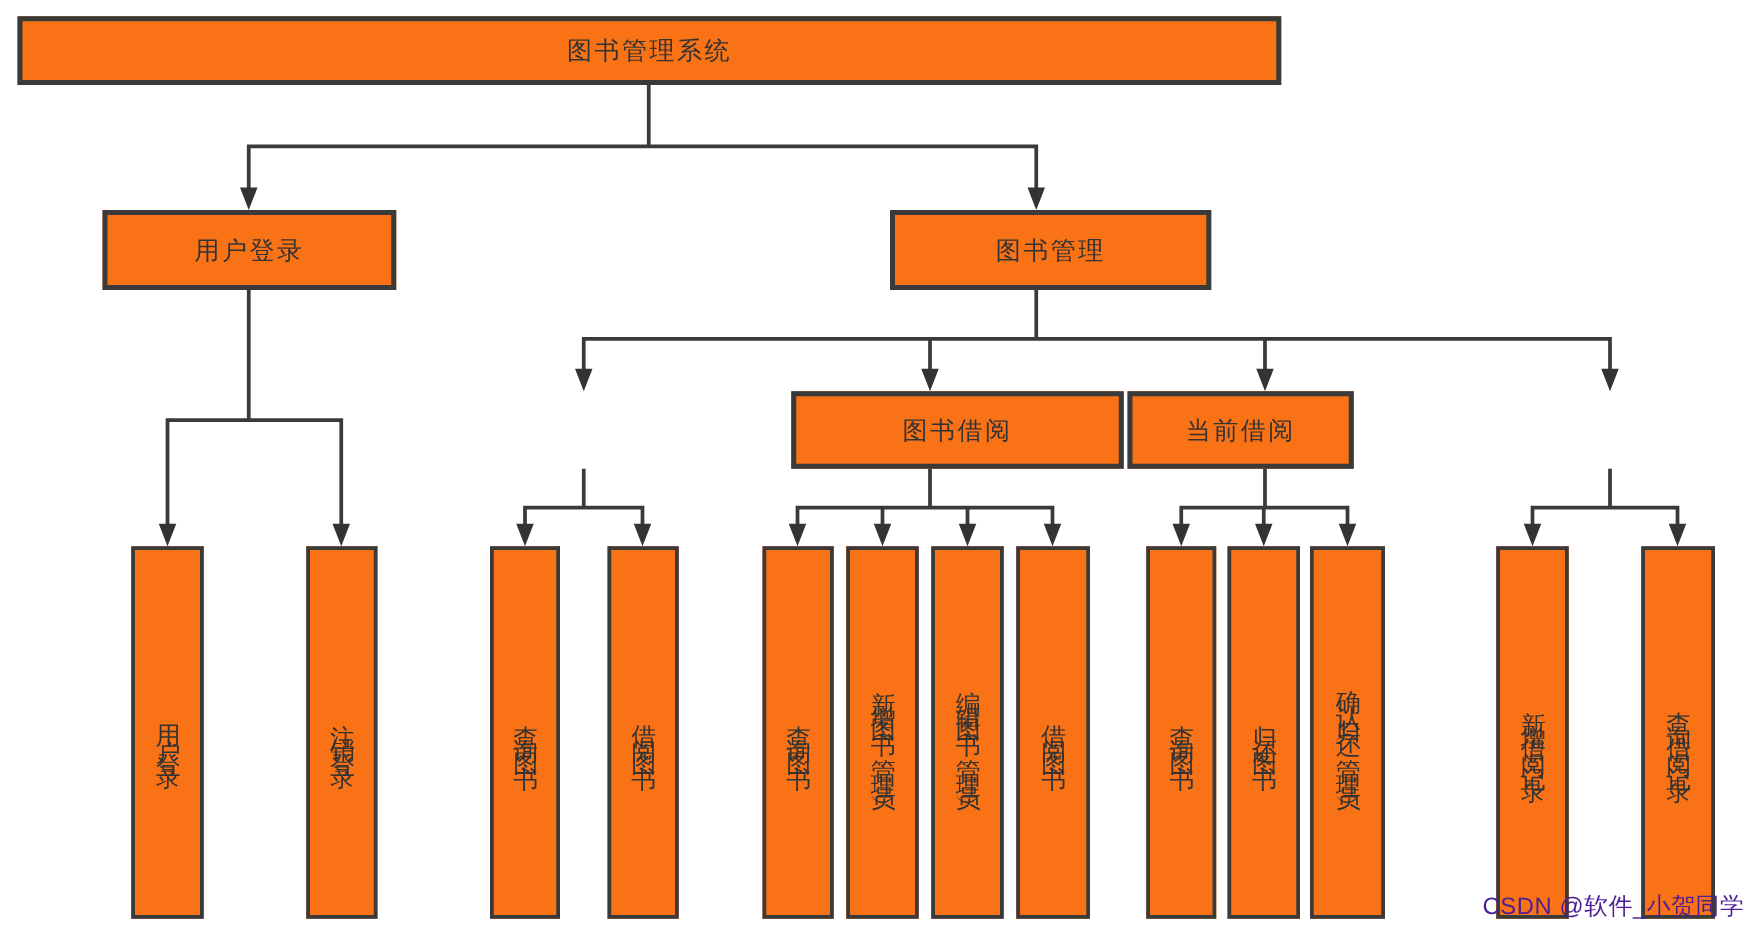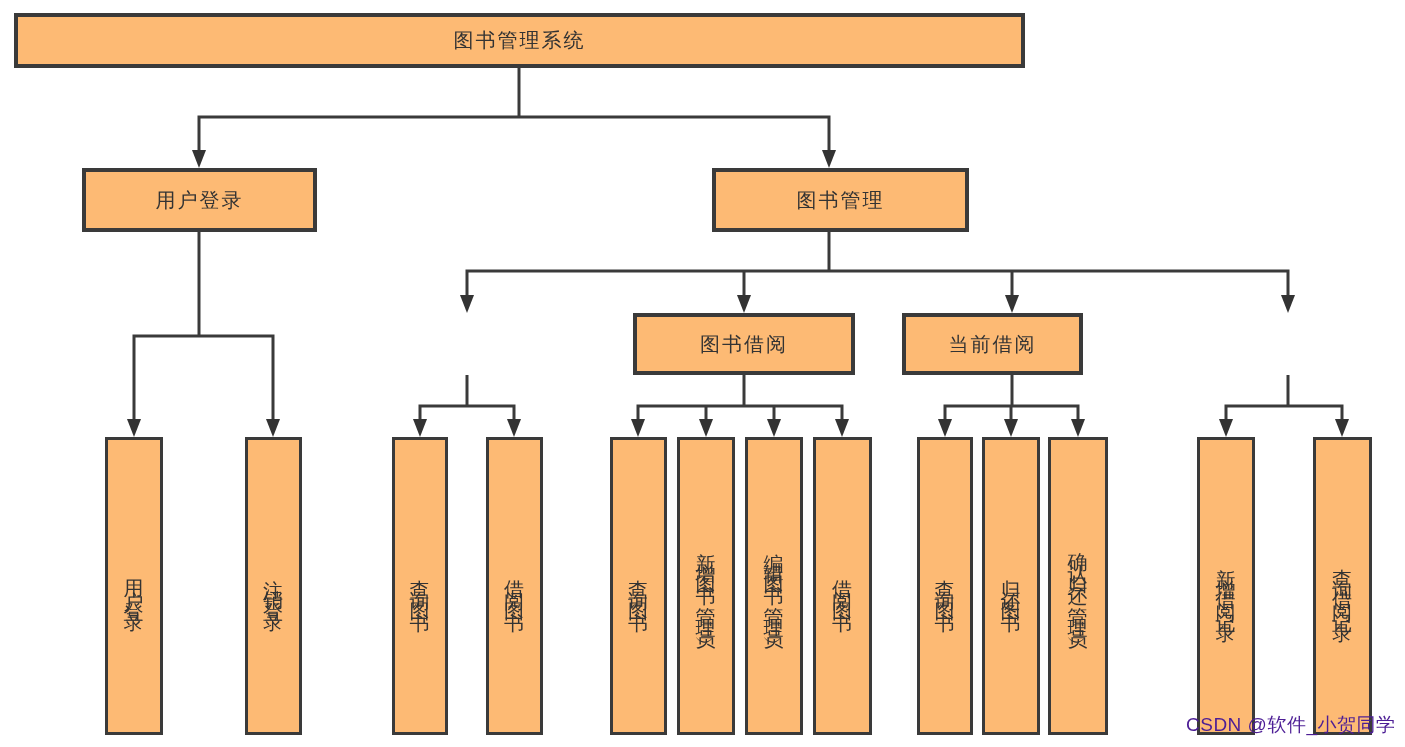--- a/index.html
+++ b/index.html
@@ -15,21 +15,21 @@
     position: absolute;
     left: 0; top: 0;
     width: 1405px; height: 747px;
     pointer-events: none;
   }
   .connectors path { stroke: #3a3a3a; stroke-width: 3; fill: none; }
   .connectors polygon { fill: #333333; stroke: none; }
   .node {
     position: absolute;
     box-sizing: border-box;
-    background: #fdba74;
+    background: #f97316;
     border: 4px solid #3a3a3a;
     display: flex;
     align-items: center;
     justify-content: center;
     color: #333333;
     font-size: 20px;
     letter-spacing: 2px;
     white-space: nowrap;
   }
   .node.vbox {
@@ -117,21 +117,21 @@
       <polygon points="1219,419 1233,419 1226,437"></polygon>
       <polygon points="1335,419 1349,419 1342,437"></polygon>
     </g>
   </svg>
 
   <div class="node" style="left:14px; top:13px; width:1011px; height:55px;">图书管理系统</div>
 
   <div class="node" style="left:82px; top:168px; width:235px; height:64px;">用户登录</div>
   <div class="node" style="left:712px; top:168px; width:257px; height:64px;">图书管理</div>
 
-  <div class="node" style="left:633px; top:313px; width:222px; height:62px;">图书借阅</div>
+  <div class="node" style="left:633px; top:313px; width:266px; height:62px;">图书借阅</div>
   <div class="node" style="left:902px; top:313px; width:181px; height:62px;">当前借阅</div>
 
   <div class="node vbox" style="left:105px; top:437px; width:58px; height:298px;">用户登录</div>
   <div class="node vbox" style="left:245px; top:437px; width:57px; height:298px;">注销登录</div>
 
   <div class="node vbox" style="left:392px; top:437px; width:56px; height:298px;">查询图书</div>
   <div class="node vbox" style="left:486px; top:437px; width:57px; height:298px;">借阅图书</div>
 
   <div class="node vbox" style="left:610px; top:437px; width:57px; height:298px;">查询图书</div>
   <div class="node vbox" style="left:677px; top:437px; width:58px; height:298px;">新增图书（管理员）</div>

